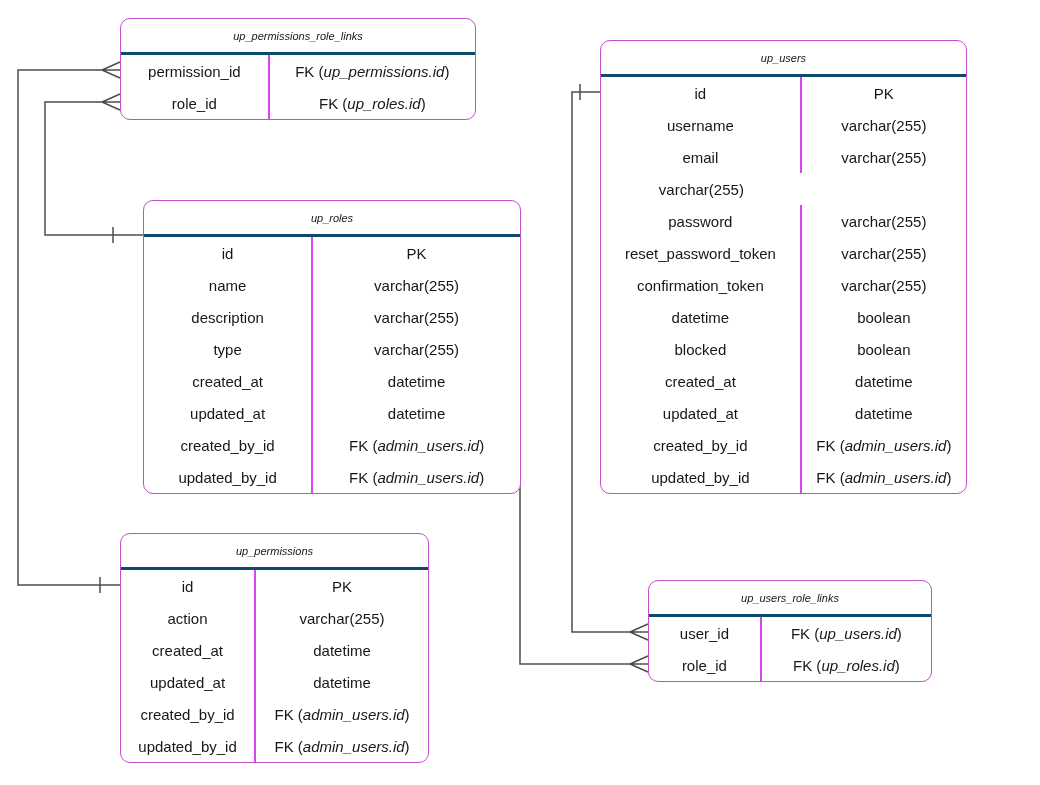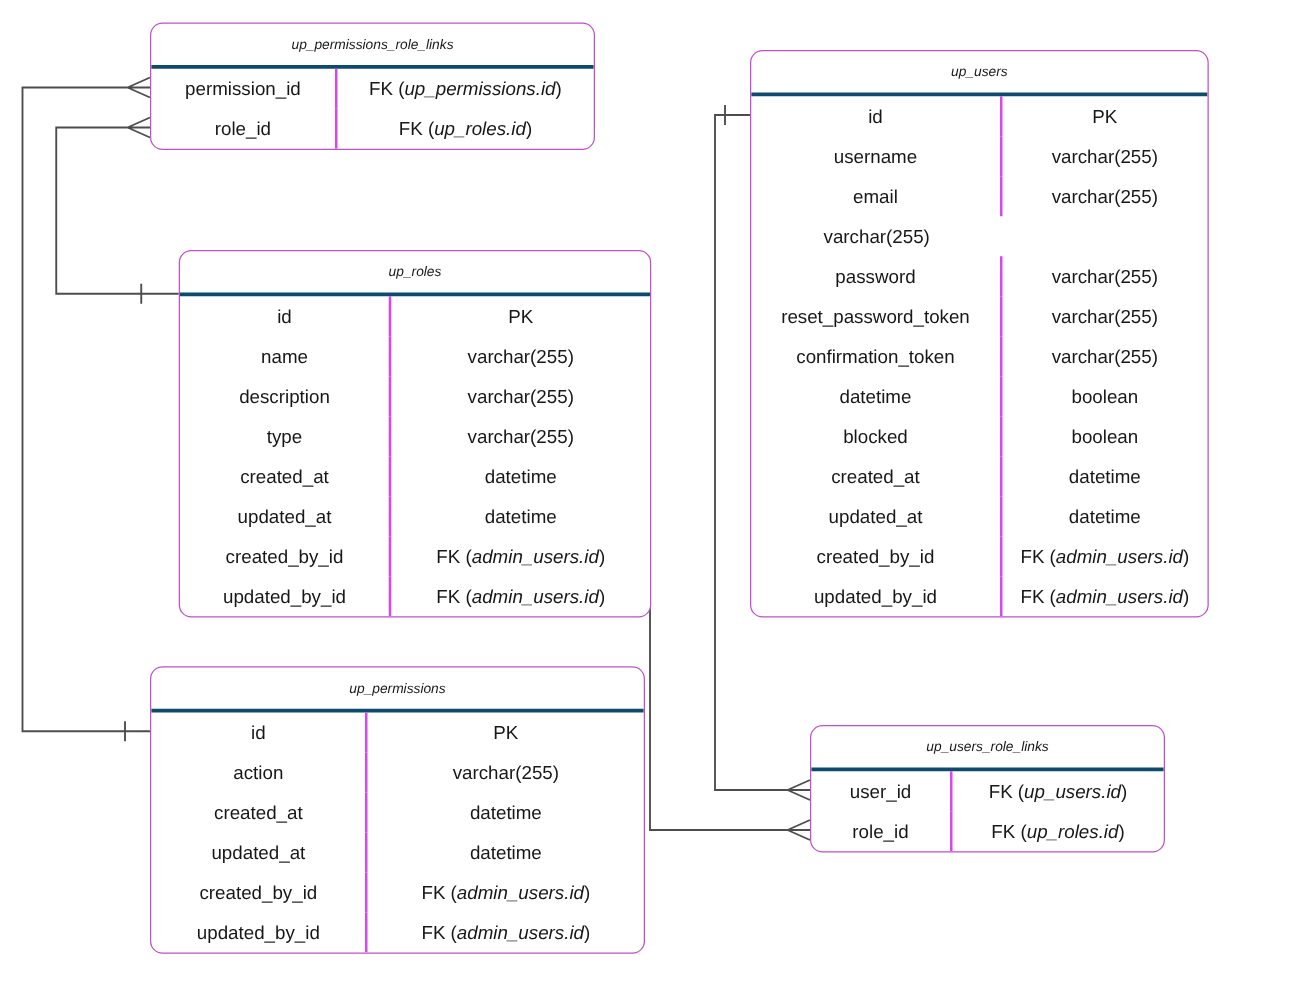--- a/index.html
+++ b/index.html
@@ -228,21 +228,21 @@
     <div class="trow">
       <div class="cell field">updated_by_id</div>
       <div class="cell type">
           <span>FK (</span>
           <span class="it">admin_users.id</span>
           <span>)</span>
         </div>
     </div>
   </div>
 
-  <div class="table" style="left:120px;top:533px;width:396px;--c1:44%">
+  <div class="table" style="left:120px;top:533px;width:309px;--c1:44%">
     <div class="thead">up_permissions</div>
     <div class="trow">
       <div class="cell field">id</div>
       <div class="cell type">
           <span>PK</span>
           <span class="it"></span>
           <span></span>
         </div>
     </div>
     <div class="trow">

